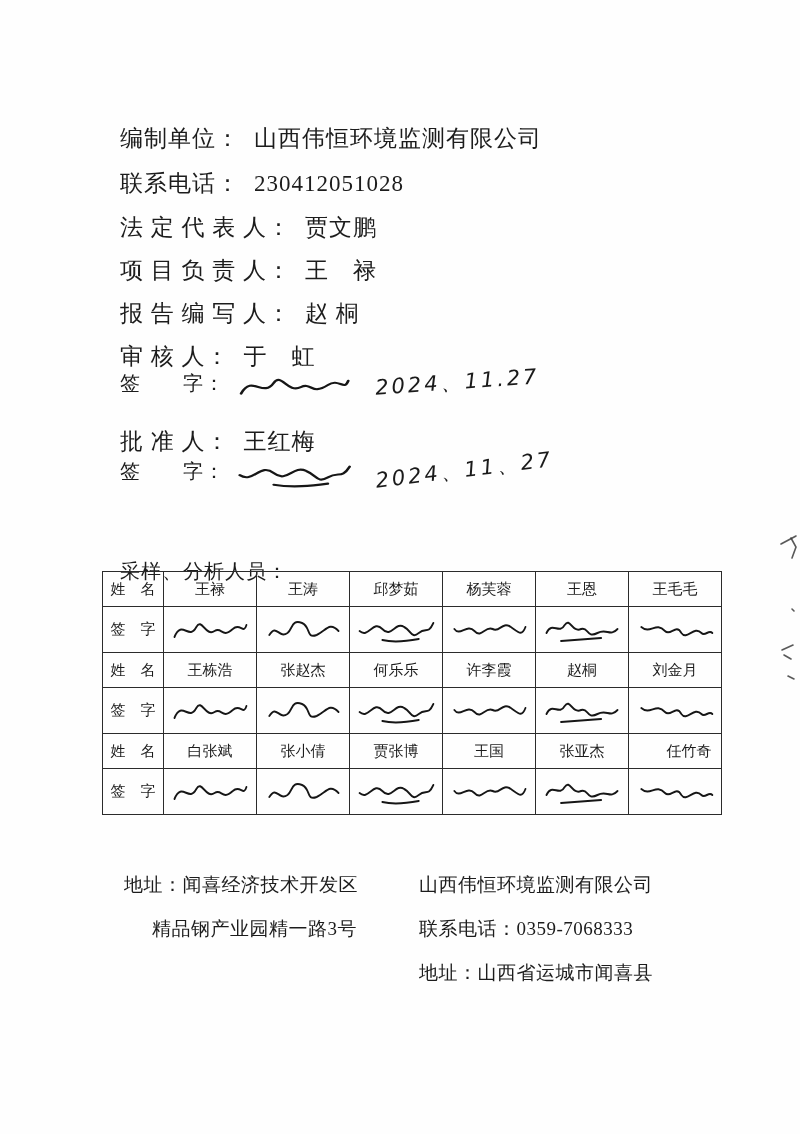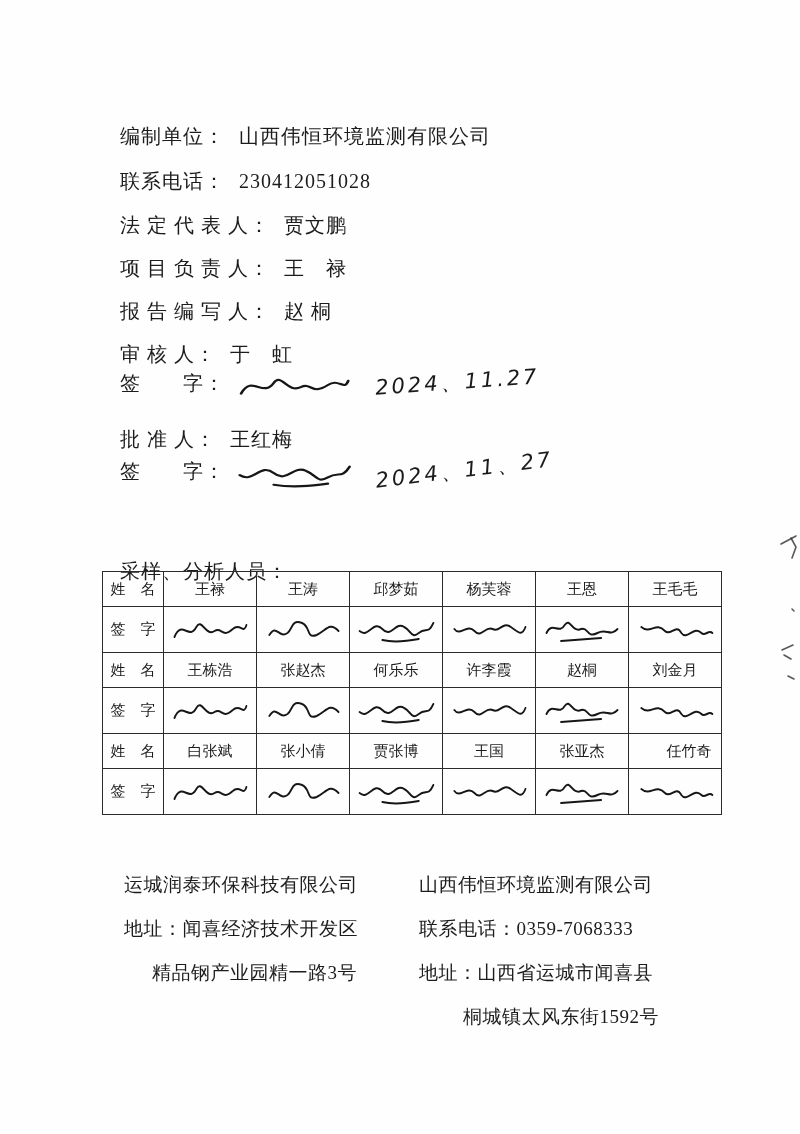--- a/index.html
+++ b/index.html
@@ -1,20 +1,20 @@
 <!DOCTYPE html>
 <html><head>
 <meta charset="utf-8">
 <style>
   html,body{margin:0;padding:0;background:#ffffff;}
   .page{
     position:relative;width:800px;height:1134px;background:#fefefe;
     font-family:"Liberation Serif","DejaVu Serif",serif;color:#1c1c1c;overflow:hidden;
   }
-  .line{position:absolute;left:120px;height:26px;font-size:20px;letter-spacing:1px;white-space:nowrap;}
+  .line{position:absolute;left:120px;height:26px;font-size:23px;letter-spacing:1px;white-space:nowrap;}
   .line .lbl{display:inline-block;}
   .line .val{display:inline-block;margin-left:14px;}
   .line.heading{font-size:20px;letter-spacing:1px;margin-top:40px;}
   .sigline{position:absolute;left:120px;height:40px;font-size:20px;letter-spacing:1px;white-space:nowrap;}
   .sigline .lbl{display:inline-block;vertical-align:top;}
   .sigline svg.scribble{vertical-align:top;margin-left:8px;margin-top:-4px;}
   .hand-date{
     position:absolute;left:255px;top:-2px;
     font-family:"DejaVu Sans",sans-serif;font-style:italic;
     font-size:21px;letter-spacing:3px;color:#1a1a1a;transform:rotate(-4deg);
@@ -147,29 +147,27 @@
               <path d="M6 22 C12 10 20 24 26 14 C32 6 34 22 44 18 C52 15 50 28 62 22 C72 17 76 26 84 18 M22 30 L66 27"></path>
             </svg></td>
           <td><svg width="82" height="34" viewBox="0 0 90 34" preserveAspectRatio="none" class="scribble">
               <path d="M8 16 C18 24 24 10 34 20 C40 26 46 12 52 22 C58 30 66 14 74 22 C78 26 82 18 86 22"></path>
             </svg></td>
         </tr>
       </tbody>
   </table>
 
   <div class="footer-col" id="footer-col-0" style="left:124px;top:872px;">
-      <div class="fline">运城润泰环保科技有限公司</div>
       <div class="fline">地址：闻喜经济技术开发区</div>
       <div class="fline" style="padding-left: 28px;">精品钢产业园精一路3号</div>
     </div>
   <div class="footer-col" id="footer-col-1" style="left:419px;top:872px;">
       <div class="fline">山西伟恒环境监测有限公司</div>
       <div class="fline">联系电话：0359-7068333</div>
       <div class="fline">地址：山西省运城市闻喜县</div>
-      <div class="fline" style="padding-left: 44px;">桐城镇太风东街1592号</div>
     </div>
 
   <svg class="edge-marks" width="24" height="160" viewBox="0 0 24 160">
     <path d="M5 12 L20 4"></path>
     <path d="M15 6 L20 15 L16 26"></path>
     <path d="M16 77 l2 2"></path>
     <path d="M6 118 L17 113 M8 123 L15 127"></path>
     <path d="M12 144 l6 3"></path>
   </svg>
 </div>

